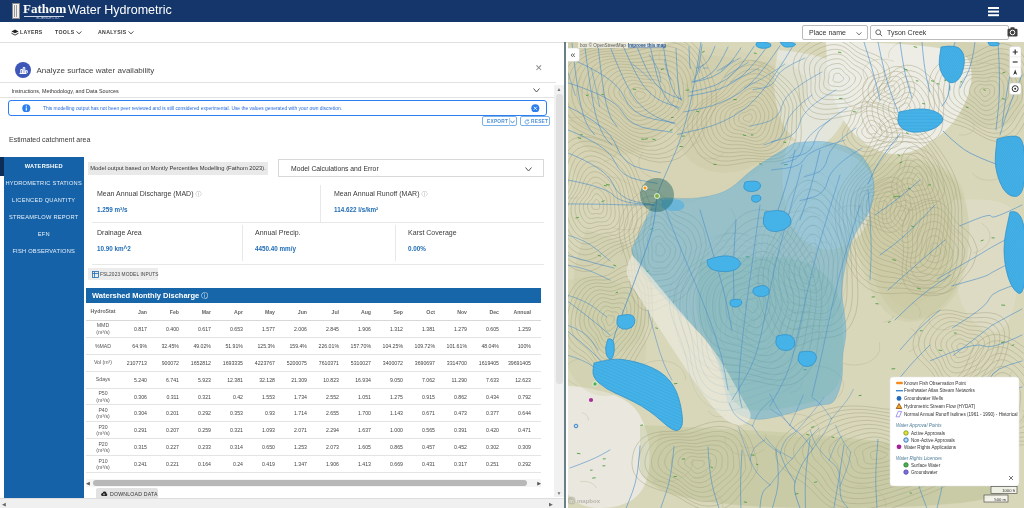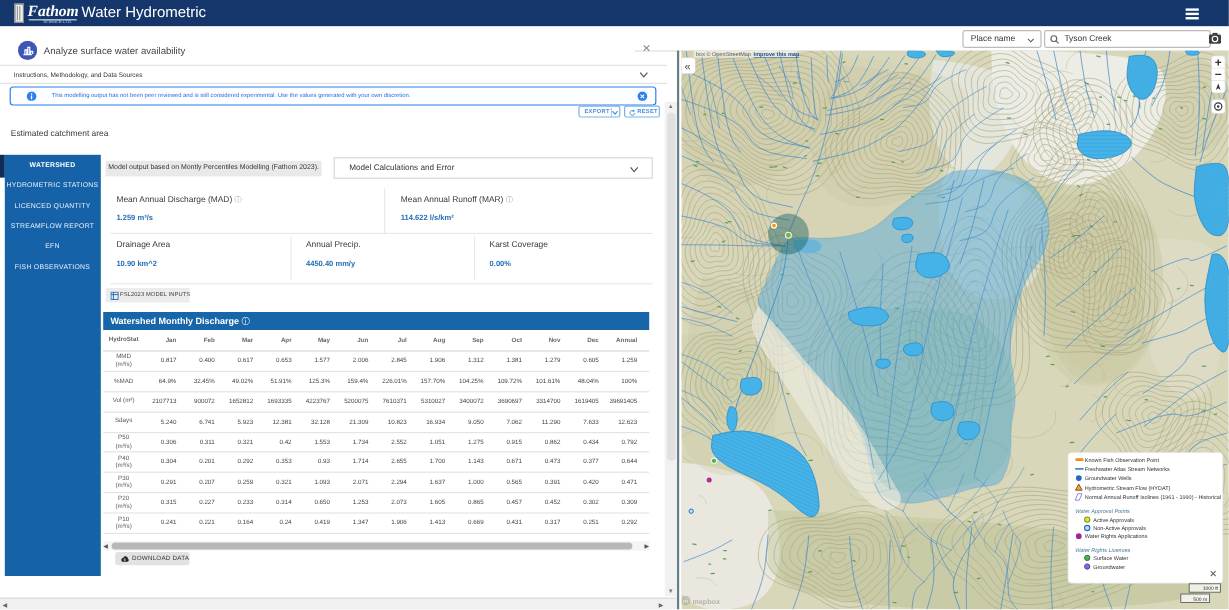--- a/index.html
+++ b/index.html
@@ -1,37 +1,37 @@
 <!DOCTYPE html>
 <html><head><meta charset="utf-8"><style>
 * { margin:0; padding:0; box-sizing:border-box; }
 html,body { width:1024px; height:508px; overflow:hidden; background:#fff;
   font-family:"Liberation Sans", sans-serif; }
 .abs { position:absolute; }
 #topbar { position:absolute; left:0; top:0; width:1024px; height:22px; background:#14366b; color:#fff; }
 #toolbar { position:absolute; left:0; top:22px; width:1024px; height:21px; background:#fff; border-bottom:1px solid #e0e0e0; }
 .tbi { position:absolute; top:0; height:21px; line-height:21px; font-size:5.2px; letter-spacing:0.35px; color:#3a3a3a; font-weight:bold; white-space:nowrap;}
-#panel { position:absolute; left:0; top:26px; width:529px; height:455px; background:#fff; }
+#panel { position:absolute; left:0; top:54px; width:529px; height:455px; background:#fff; }
 .tab { height:17.1px; line-height:17.1px; text-align:center; color:#e8f0fa; font-size:5.7px; letter-spacing:0.25px; font-weight:normal; white-space:nowrap; overflow:visible;}
 .tab.active { font-weight:bold; color:#fff; }
 #wtable { position:absolute; left:86px; top:234px; width:455px; }
 #thead-bar { height:15px; background:#1766a9; color:#fff; font-size:7.5px; font-weight:bold; line-height:15px; padding-left:6px; }
 .tr { display:flex; border-bottom:1px solid #e4e4e4; align-items:center; height:16.9px; }
 .tr.head { border-bottom:1px solid #d8d8d8; height:18px; }
 .c0 { width:34px; text-align:center; font-size:5.2px; color:#555; line-height:1.25; }
 .cm { width:32px; text-align:right; padding-right:5px; font-size:5.2px; color:#444; }
 .tr.head .c0, .tr.head .cm { color:#666; font-weight:bold; font-size:5.2px; }
 .blue { color:#1f6cb5; }
 </style></head>
 <body>
 <div id="topbar">
   <div class="abs" style="left:12px;top:3px;width:8px;height:16px;background:#f0f0f0;border:0.5px solid #888;"></div>
   <div class="abs" style="left:13.5px;top:5px;width:1px;height:12px;background:#999;"></div>
   <div class="abs" style="left:16px;top:5px;width:1px;height:12px;background:#999;"></div>
-  <div class="abs" style="left:23px;top:1px;font-family:'Liberation Serif',serif;font-style:italic;font-weight:bold;font-size:13px;color:#fff;">Fathom</div>
+  <div class="abs" style="left:23px;top:1px;font-family:'Liberation Serif',serif;font-weight:bold;font-size:13px;color:#fff;">Fathom</div>
   <div class="abs" style="left:24px;top:15.5px;width:40px;height:0.8px;background:#cfd8ea;"></div>
   <div class="abs" style="left:36px;top:16px;font-size:3.5px;color:#cfd8ea;">SCIENCE LTD.</div>
   <div class="abs" style="left:68px;top:3px;font-size:12.5px;color:#fff;font-weight:500;">Water Hydrometric</div>
   <div class="abs" style="right:25px;top:7px;width:11px;height:1.8px;background:#fff;box-shadow:0 3.6px 0 #fff, 0 7.2px 0 #fff;"></div>
 </div>
 <div id="toolbar">
   <svg class="abs" style="left:11px;top:7px" width="8" height="8" viewBox="0 0 9 9">
       <path d="M4.5 0.5 L8.5 2.7 L4.5 4.9 L0.5 2.7 Z" fill="#222"></path>
       <path d="M0.5 4.7 L4.5 6.9 L8.5 4.7" fill="none" stroke="#222" stroke-width="1"></path>
     </svg>

